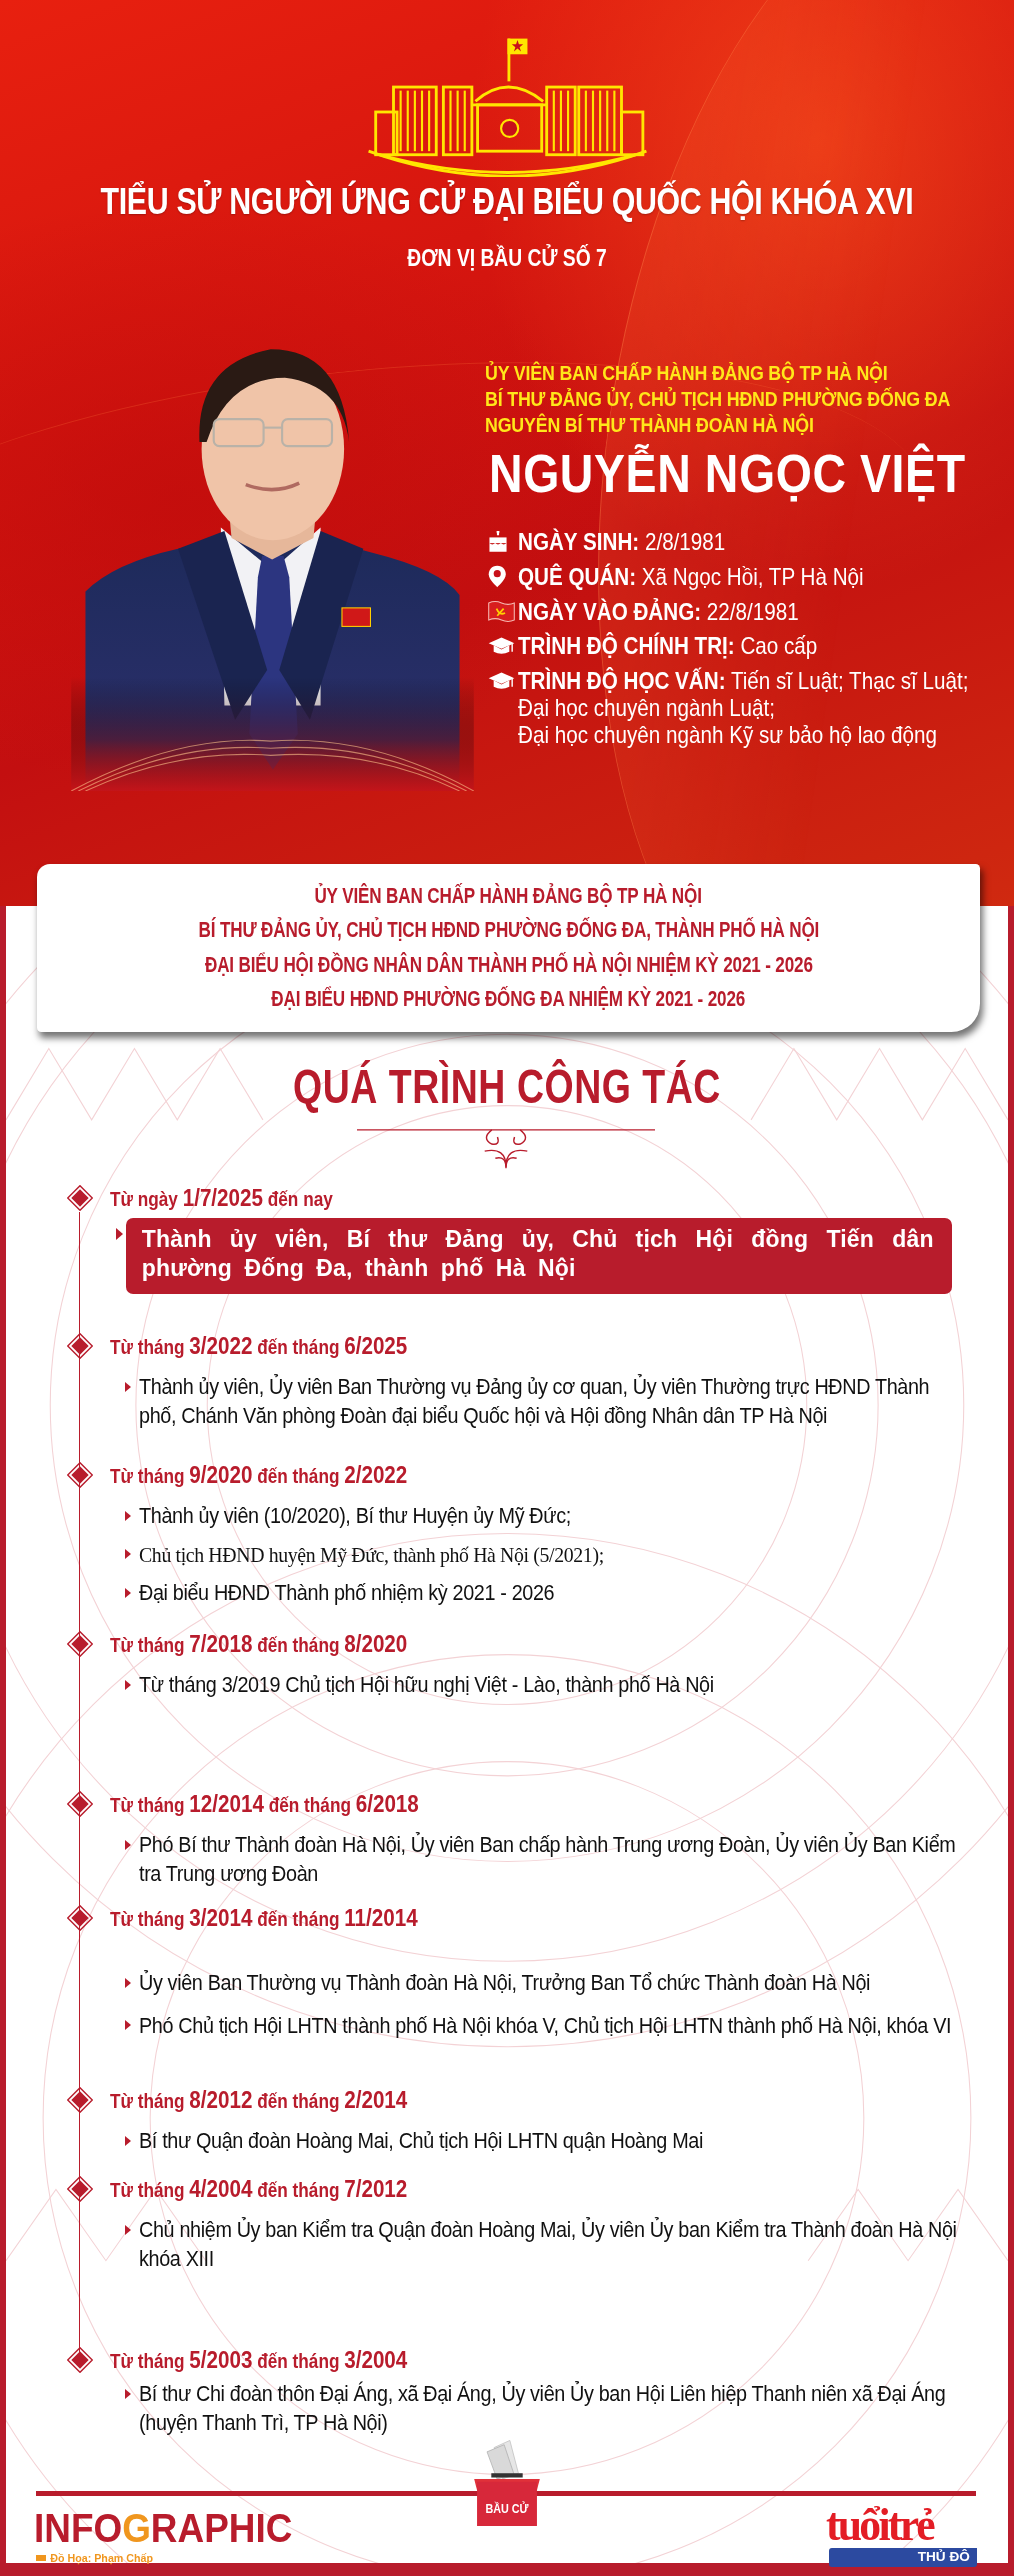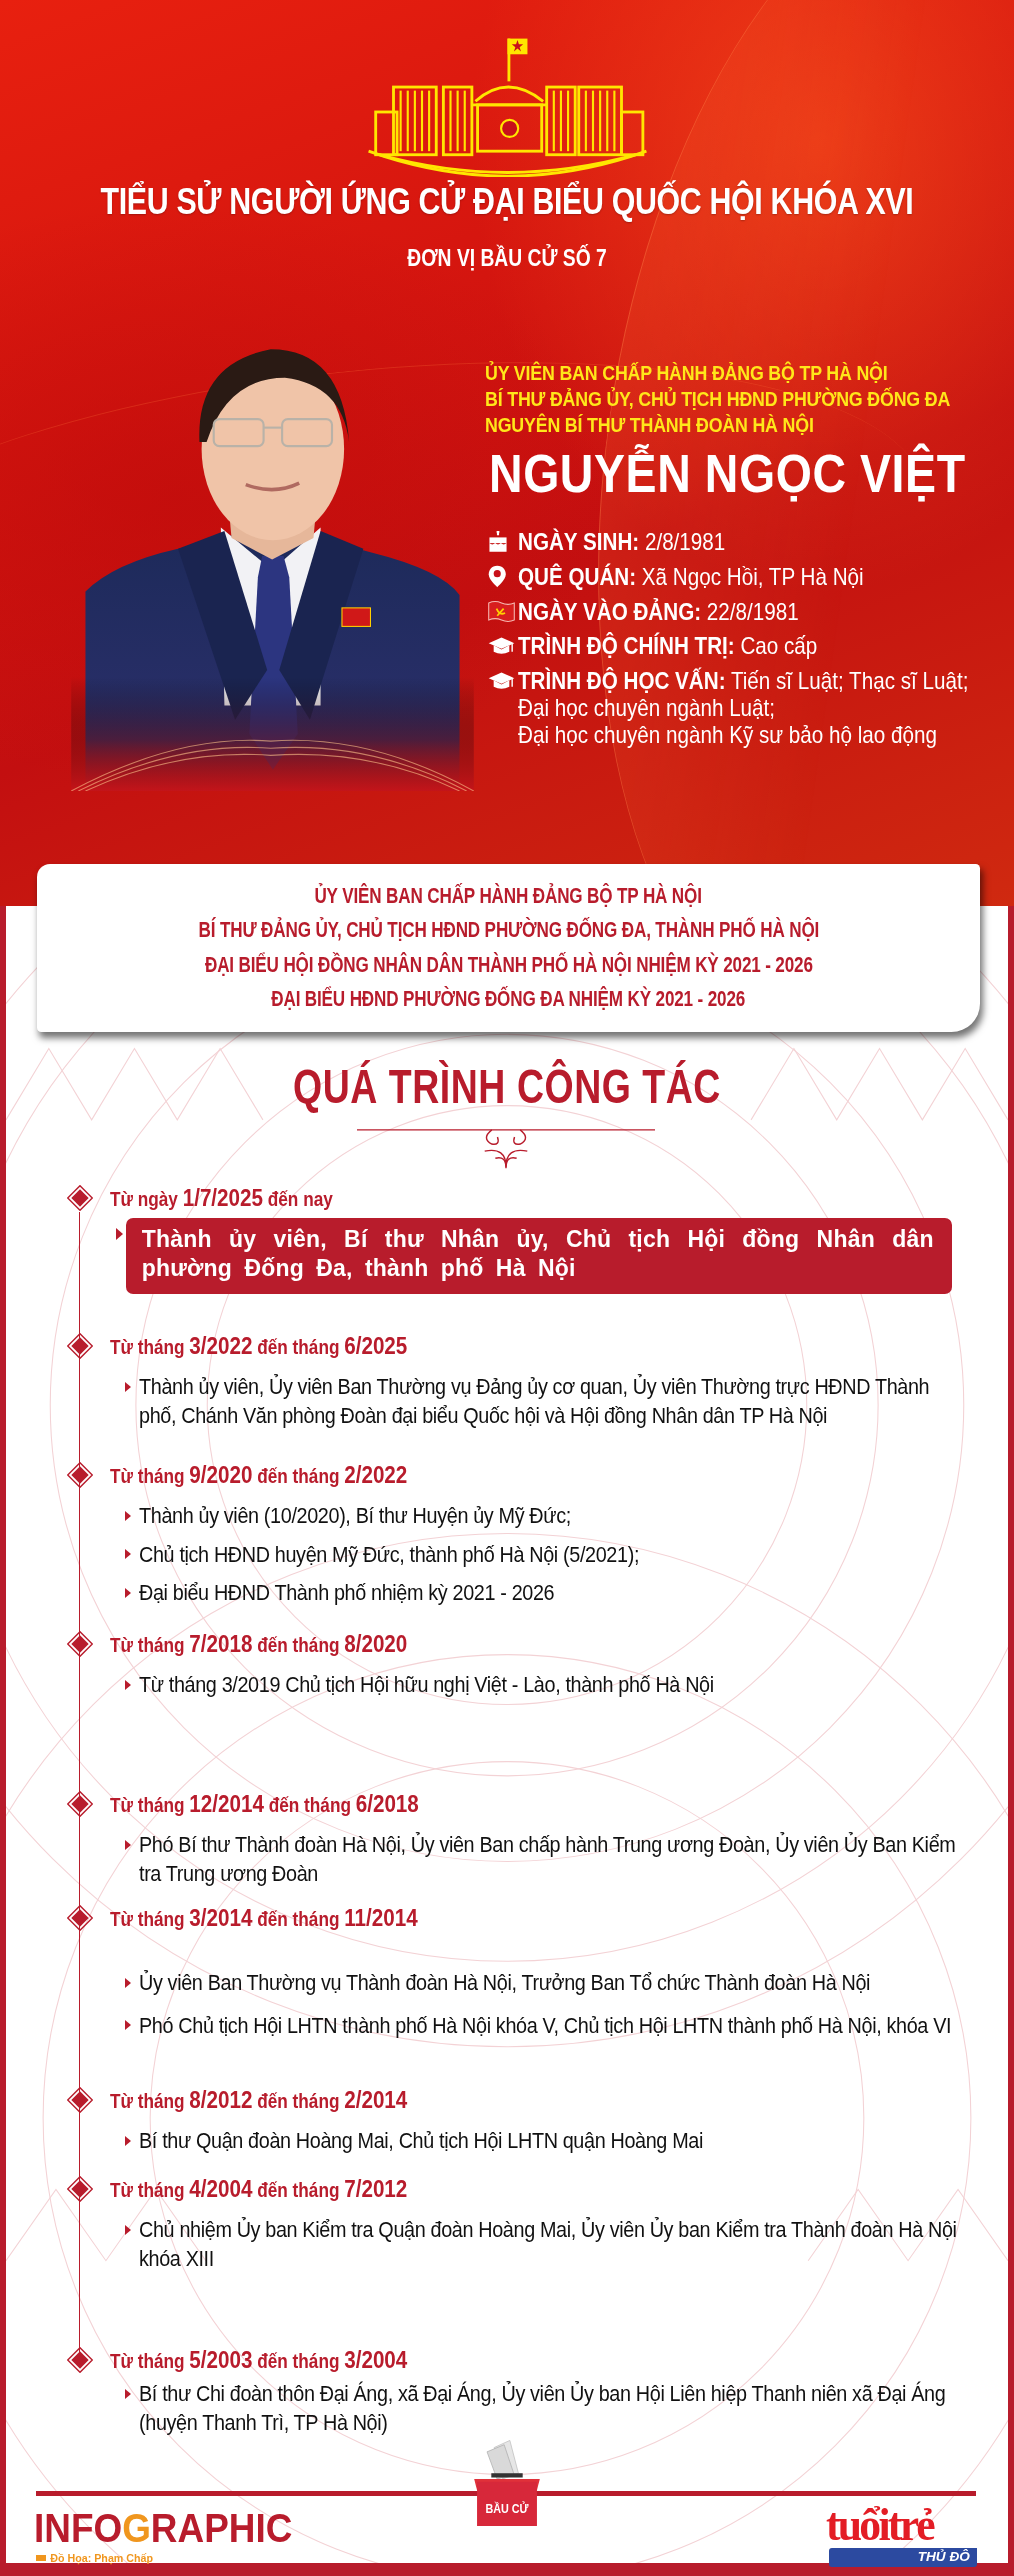--- a/index.html
+++ b/index.html
@@ -181,21 +181,21 @@
 
     .tuoitre { position: absolute; left: 826px; top: 2500px; width: 153px; height: 70px; z-index: 5; }
     .tuoitre-word {
       position: absolute; left: 0; top: 0; color: #e31d25; font-weight: bold; font-size: 46px;
       line-height: 50px; letter-spacing: -2.9px; font-family: "Liberation Serif", serif;
       transform: scaleX(0.95); transform-origin: left;
     }
     .tuoitre-bar {
       position: absolute; left: 2.9px; top: 48px; width: 148px; height: 18.5px; background: #2c4aa0;
       border-radius: 2.9px 0 2.9px 2.9px;
-      color: #ffffff; font-weight: bold; font-size: 13.6px; line-height: 18.5px; text-align: right; padding-right: 7.1px; font-style: italic;
+      color: #ffffff; font-weight: bold; font-size: 13.6px; line-height: 18.5px; text-align: right; padding-right: 7.1px;
     }
   </style>
 </head>
 <body>
 
 <section class="hero">
   <div class="swoosh1"></div>
   <div class="swoosh2"></div>
 
   <svg class="emblem" viewBox="0 0 400 196">
@@ -398,21 +398,21 @@
 
 <div class="tl-entry" style="top:1184px;">
   <svg class="tl-diamond" viewBox="0 0 36 36">
       <polygon points="18,1 35,18 18,35 1,18" fill="none" stroke="#b81c2c" stroke-width="2"></polygon>
       <polygon points="18,6 30,18 18,30 6,18" fill="#b81c2c"></polygon>
     </svg>
   <div class="tl-period"><span>Từ ngày </span><span class="num">1/7/2025</span><span> đến nay</span></div>
 </div>
 <div class="highlight-bullet"></div>
 <div class="highlight-box">
-  <span class="t">Thành ủy viên, Bí thư Nhân ủy, Chủ tịch Hội đồng Nhân dân phường Đống Đa, thành phố Hà Nội</span>
+  <span class="t">Thành ủy viên, Bí thư Đảng ủy, Chủ tịch Hội đồng Tiến dân phường Đống Đa, thành phố Hà Nội</span>
 </div>
 
 <div class="tl-entry" style="top:1332px;">
   <svg class="tl-diamond" viewBox="0 0 36 36">
       <polygon points="18,1 35,18 18,35 1,18" fill="none" stroke="#b81c2c" stroke-width="2"></polygon>
       <polygon points="18,6 30,18 18,30 6,18" fill="#b81c2c"></polygon>
     </svg>
   <div class="tl-period"><span>Từ tháng </span><span class="num">3/2022</span><span> đến tháng </span><span class="num">6/2025</span></div>
   <div class="tl-items">
     <div class="tl-item">
@@ -426,21 +426,21 @@
   <svg class="tl-diamond" viewBox="0 0 36 36">
       <polygon points="18,1 35,18 18,35 1,18" fill="none" stroke="#b81c2c" stroke-width="2"></polygon>
       <polygon points="18,6 30,18 18,30 6,18" fill="#b81c2c"></polygon>
     </svg>
   <div class="tl-period"><span>Từ tháng </span><span class="num">9/2020</span><span> đến tháng </span><span class="num">2/2022</span></div>
   <div class="tl-items">
     <div class="tl-item" style="margin-bottom:10px;">
         <span class="bullet"></span>
         <span class="t">Thành ủy viên (10/2020), Bí thư Huyện ủy Mỹ Đức;</span>
       </div>
-    <div class="tl-item" style="margin-bottom:10px;">
+    <div class="tl-item" style="margin-bottom:10px;font-family:Liberation Serif, serif;">
         <span class="bullet"></span>
         <span class="t">Chủ tịch HĐND huyện Mỹ Đức, thành phố Hà Nội (5/2021);</span>
       </div>
     <div class="tl-item">
         <span class="bullet"></span>
         <span class="t">Đại biểu HĐND Thành phố nhiệm kỳ 2021 - 2026</span>
       </div>
   </div>
 </div>
 

